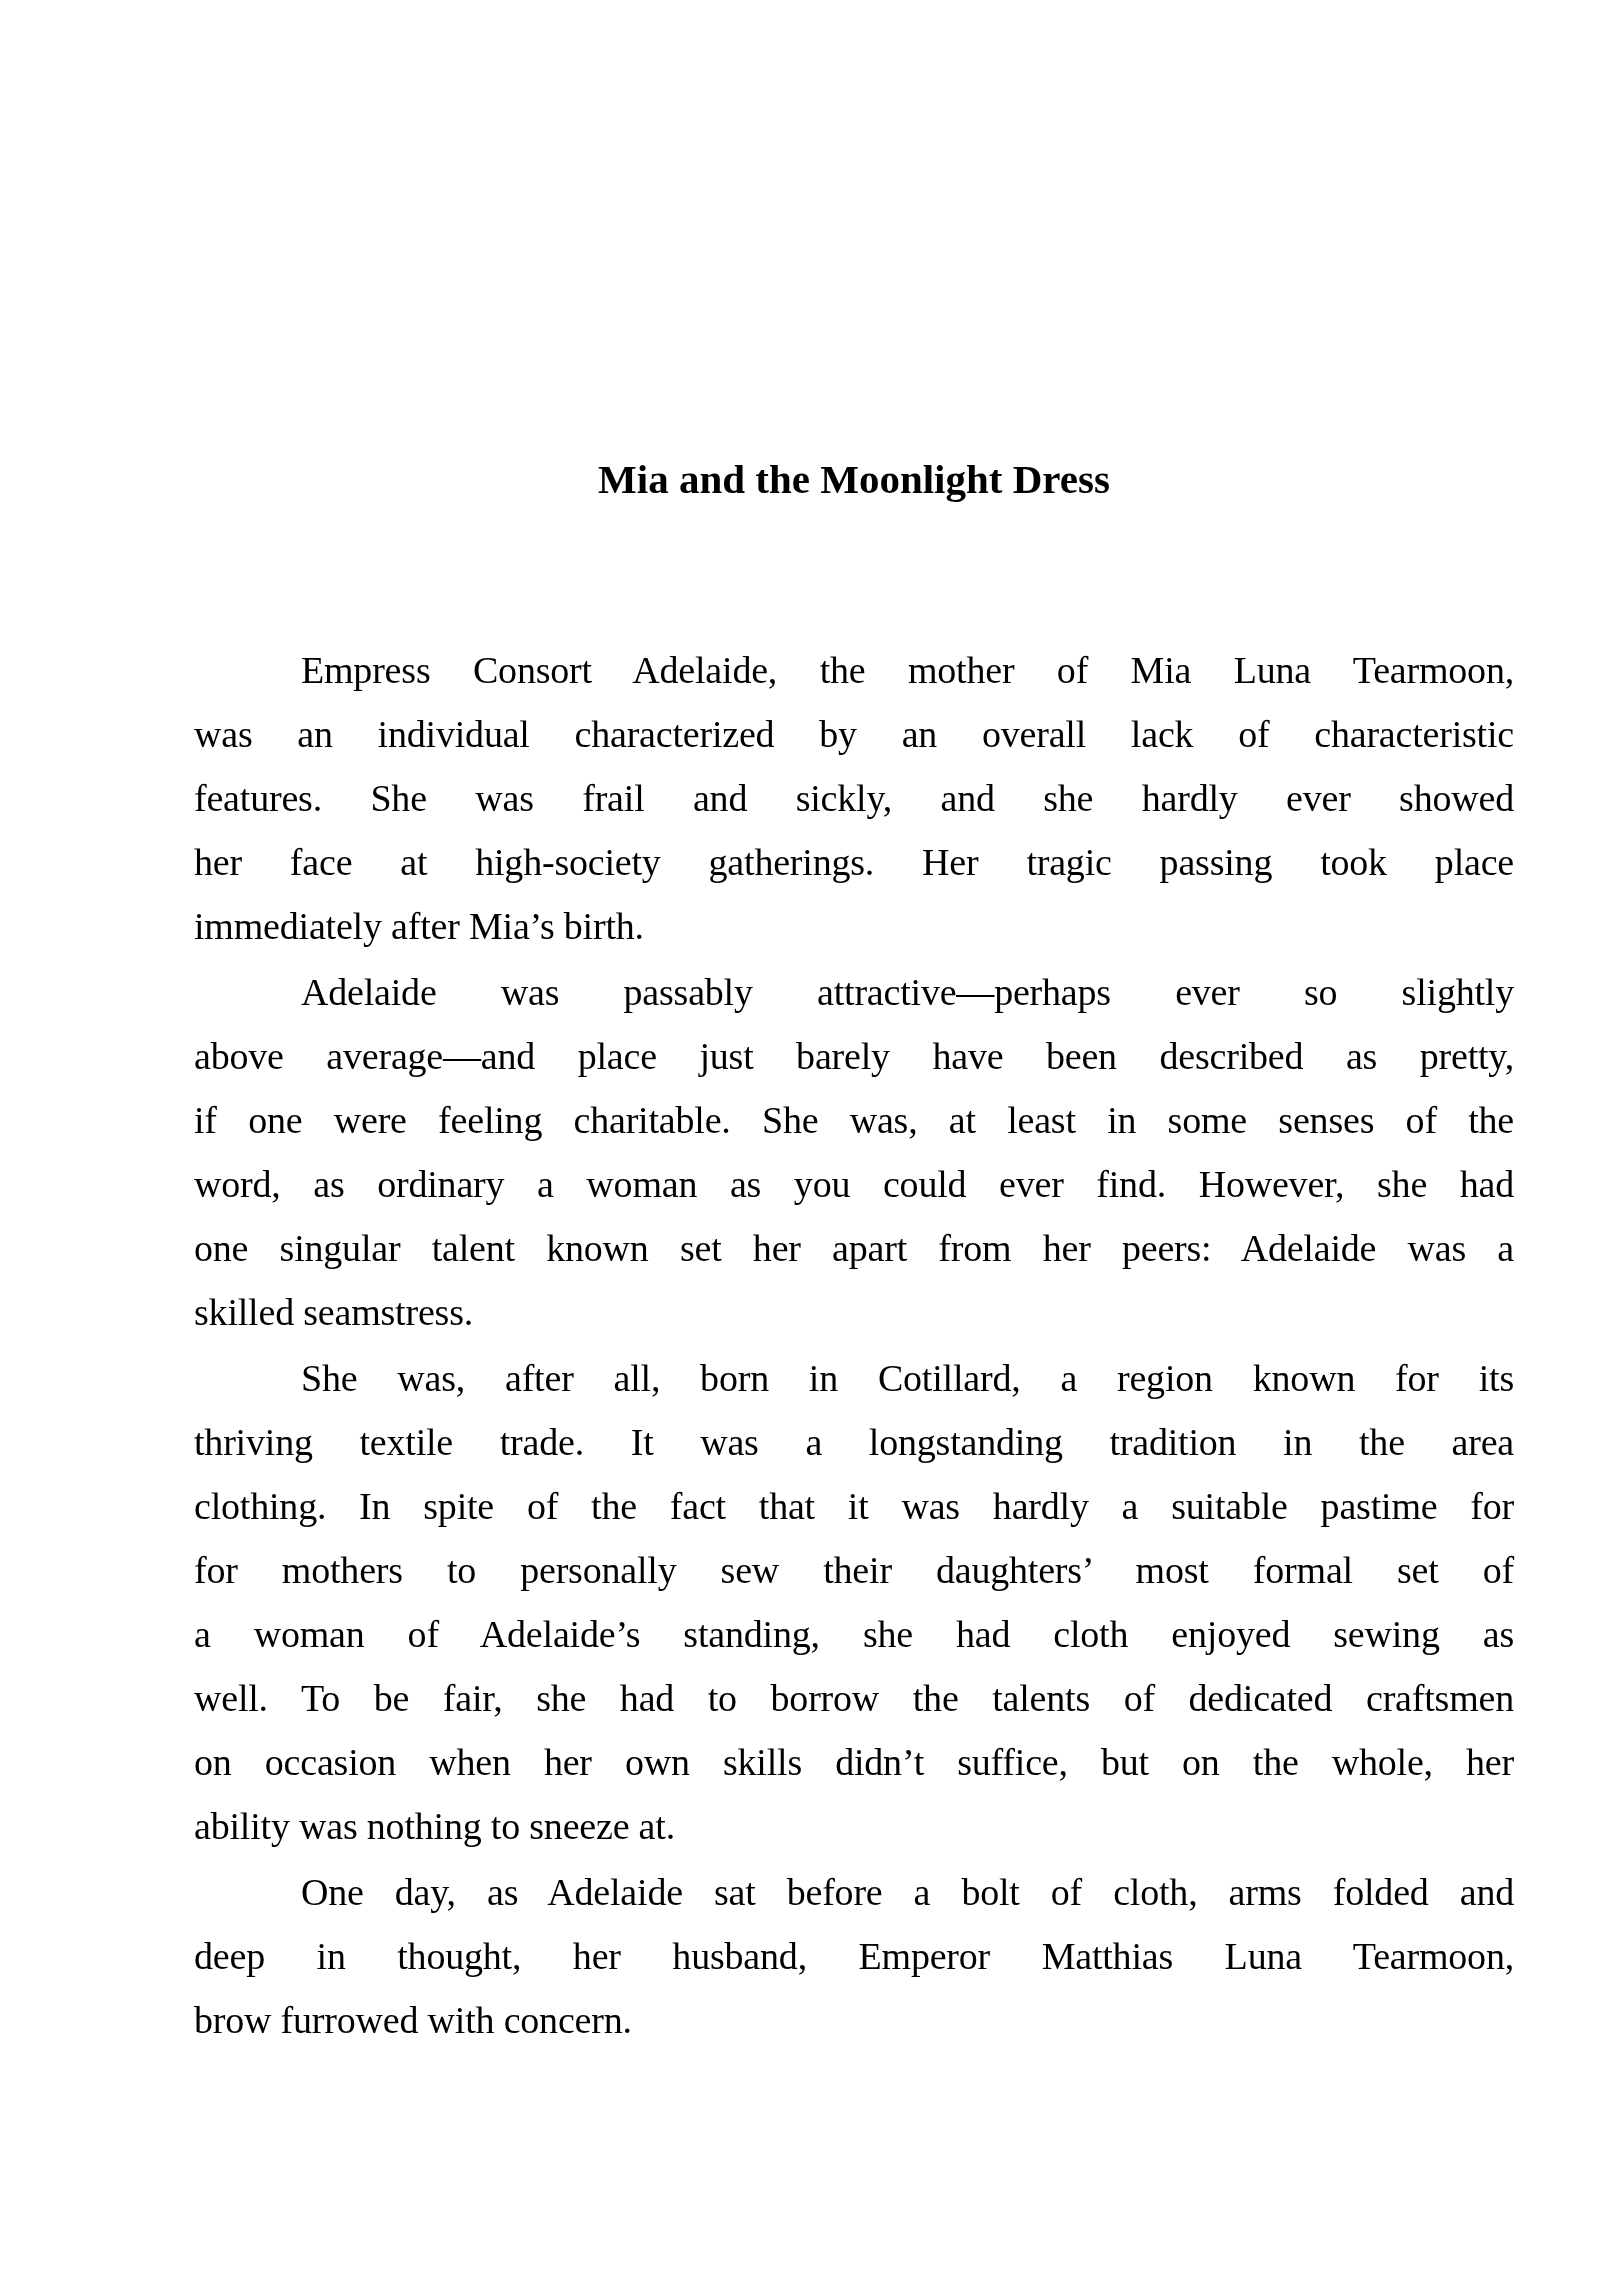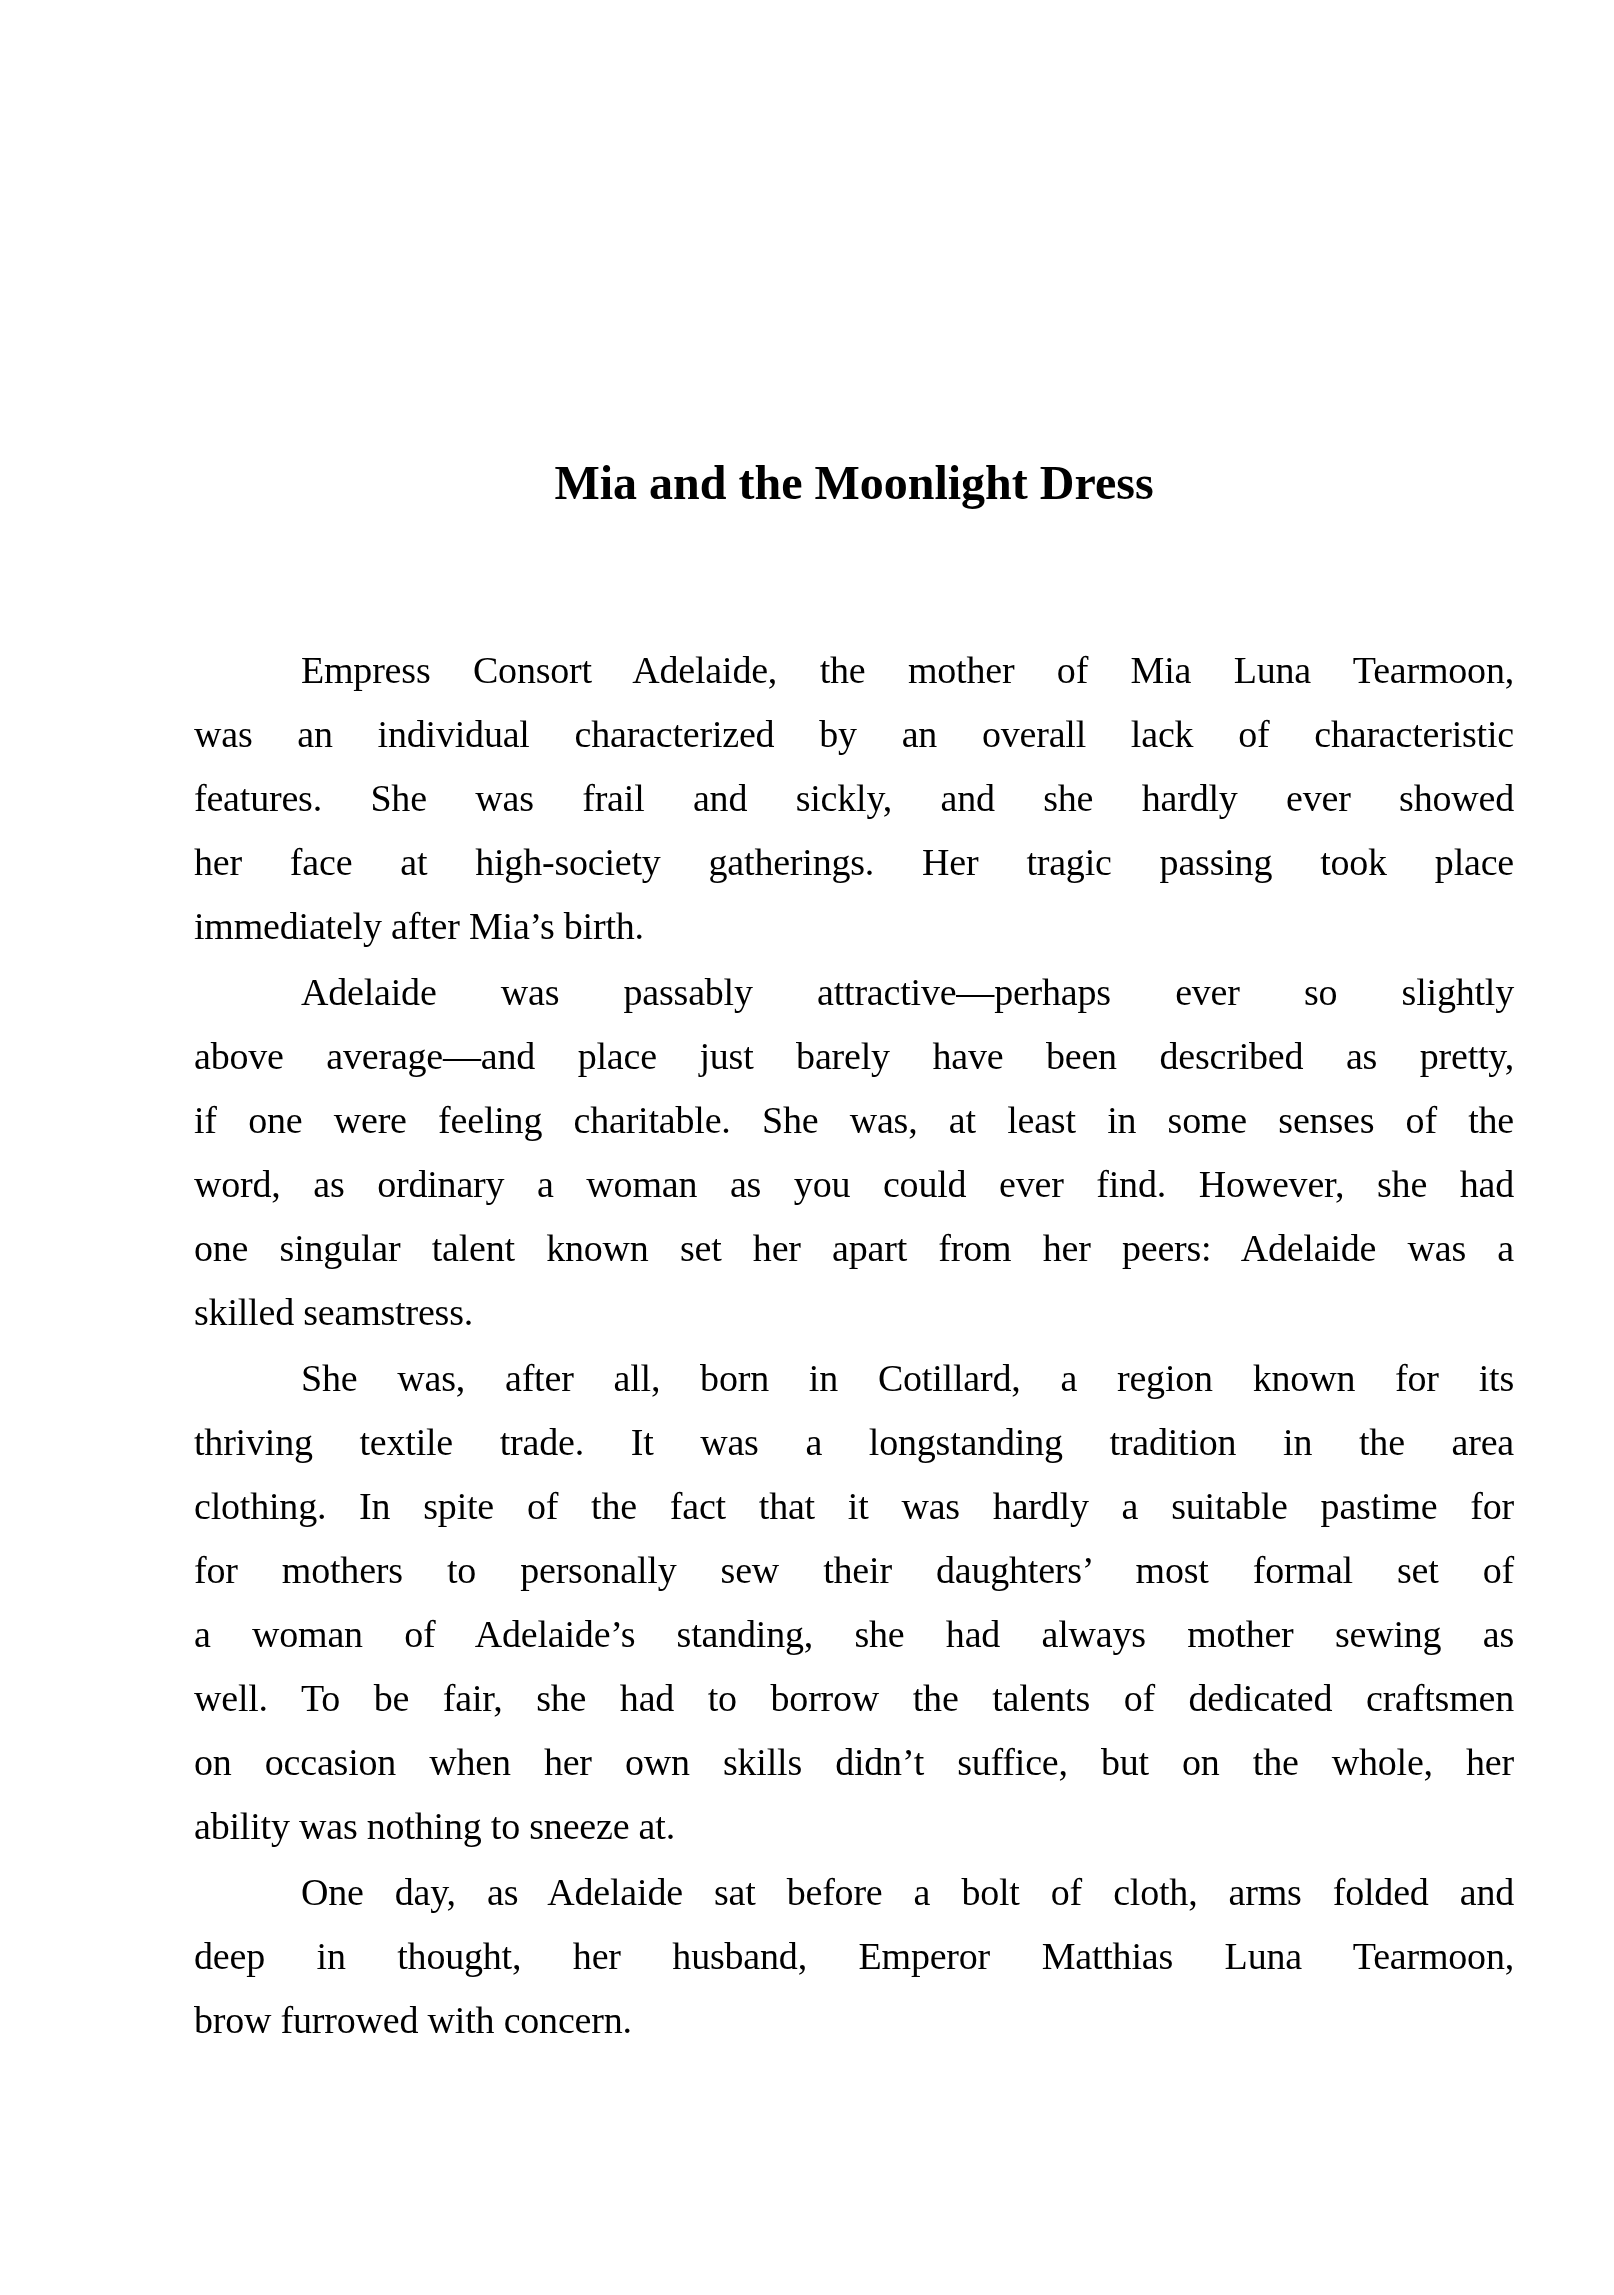--- a/index.html
+++ b/index.html
@@ -16,21 +16,21 @@
     font-family: "Liberation Serif", serif;
     overflow: hidden;
   }
   .title {
     position: absolute;
     top: 458px;
     left: 192px;
     width: 1324px;
     margin: 0;
     text-align: center;
-    font-size: 48px;
+    font-size: 41px;
     line-height: 1.05;
     font-weight: bold;
     letter-spacing: 0;
   }
   .body-text {
     position: absolute;
     top: 636px;
     left: 192px;
     width: 1324px;
     font-size: 38px;
@@ -73,21 +73,21 @@
         <span class="line">if one were feeling charitable. She was, at least in some senses of the</span>
         <span class="line">word, as ordinary a woman as you could ever find. However, she had</span>
         <span class="line">one singular talent known set her apart from her peers: Adelaide was a</span>
         <span class="line lastline">skilled seamstress.</span>
       </p>
       <p>
         <span class="line first">She was, after all, born in Cotillard, a region known for its</span>
         <span class="line">thriving textile trade. It was a longstanding tradition in the area</span>
         <span class="line">clothing. In spite of the fact that it was hardly a suitable pastime for</span>
         <span class="line">for mothers to personally sew their daughters’ most formal set of</span>
-        <span class="line">a woman of Adelaide’s standing, she had always mother sewing as</span>
+        <span class="line">a woman of Adelaide’s standing, she had cloth enjoyed sewing as</span>
         <span class="line">well. To be fair, she had to borrow the talents of dedicated craftsmen</span>
         <span class="line">on occasion when her own skills didn’t suffice, but on the whole, her</span>
         <span class="line lastline">ability was nothing to sneeze at.</span>
       </p>
       <p>
         <span class="line first">One day, as Adelaide sat before a bolt of cloth, arms folded and</span>
         <span class="line">deep in thought, her husband, Emperor Matthias Luna Tearmoon,</span>
         <span class="line lastline">brow furrowed with concern.</span>
       </p>
     </div>

